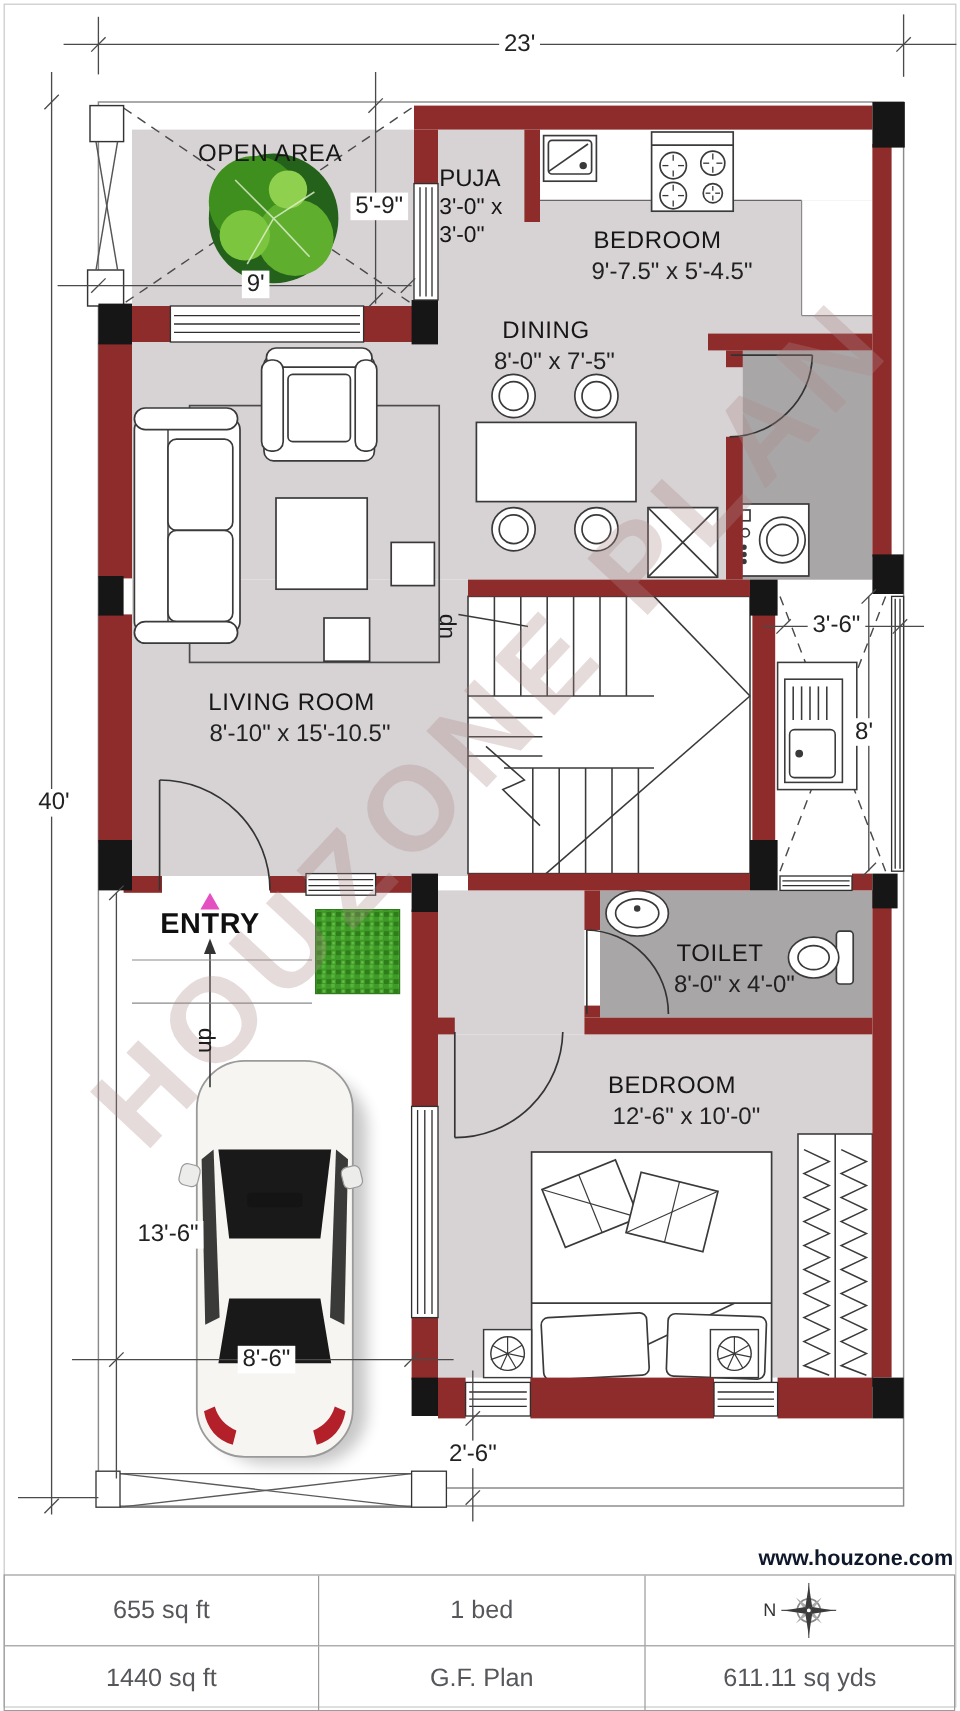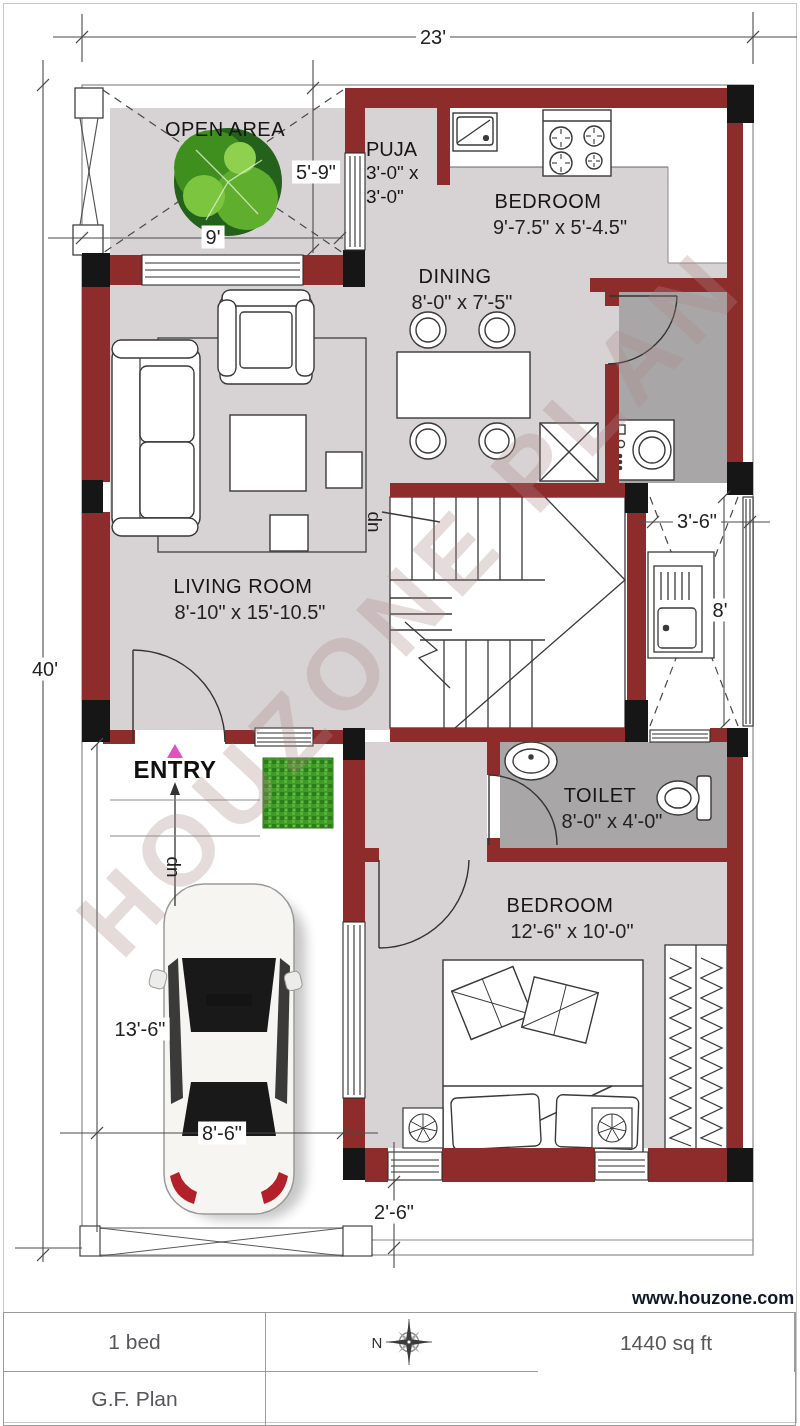--- a/index.html
+++ b/index.html
@@ -470,20 +470,21 @@
   <div class="lbl dim bg" style="left:213px;top:237px;">9'</div>
   <div class="lbl dim bg" style="left:697px;top:521px;">3'-6"</div>
   <div class="lbl dim bg" style="left:720px;top:610px;">8'</div>
   <div class="lbl dim bg" style="left:140px;top:1029px;">13'-6"</div>
   <div class="lbl dim bg" style="left:222px;top:1133px;">8'-6"</div>
   <div class="lbl dim bg" style="left:394px;top:1212px;">2'-6"</div>
 
   <div class="website">www.houzone.com</div>
 
   <div class="footer">
+    <div class="cell">655 sq ft</div>
     <div class="cell">1 bed</div>
     <div class="cell last">
       <div class="compass-wrap">
         <span class="n">N</span>
         <svg width="46" height="46" viewBox="0 0 48 48">
           <line x1="0" y1="24" x2="48" y2="24" stroke="#555" stroke-width="1"></line>
           <line x1="24" y1="0" x2="24" y2="48" stroke="#555" stroke-width="1"></line>
           <circle cx="24" cy="24" r="10" fill="none" stroke="#8a8a8a" stroke-width="1.5"></circle>
           <g transform="rotate(45 24 24)" fill="#a9a9a9">
             <polygon points="24,8 26,22 24,24 22,22"></polygon>
@@ -496,15 +497,16 @@
             <polygon points="24,46 27,27 24,24 21,27"></polygon>
             <polygon points="2,24 21,27 24,24 21,21"></polygon>
             <polygon points="46,24 27,27 24,24 27,21"></polygon>
           </g>
           <circle cx="24" cy="24" r="2.2" fill="#fff" stroke="#3b3b3b"></circle>
         </svg>
       </div>
     </div>
     <div class="cell bot">1440  sq ft</div>
     <div class="cell bot">G.F. Plan</div>
+    <div class="cell bot last">611.11 sq yds</div>
   </div>
 
 </div>
 
 </body></html>

